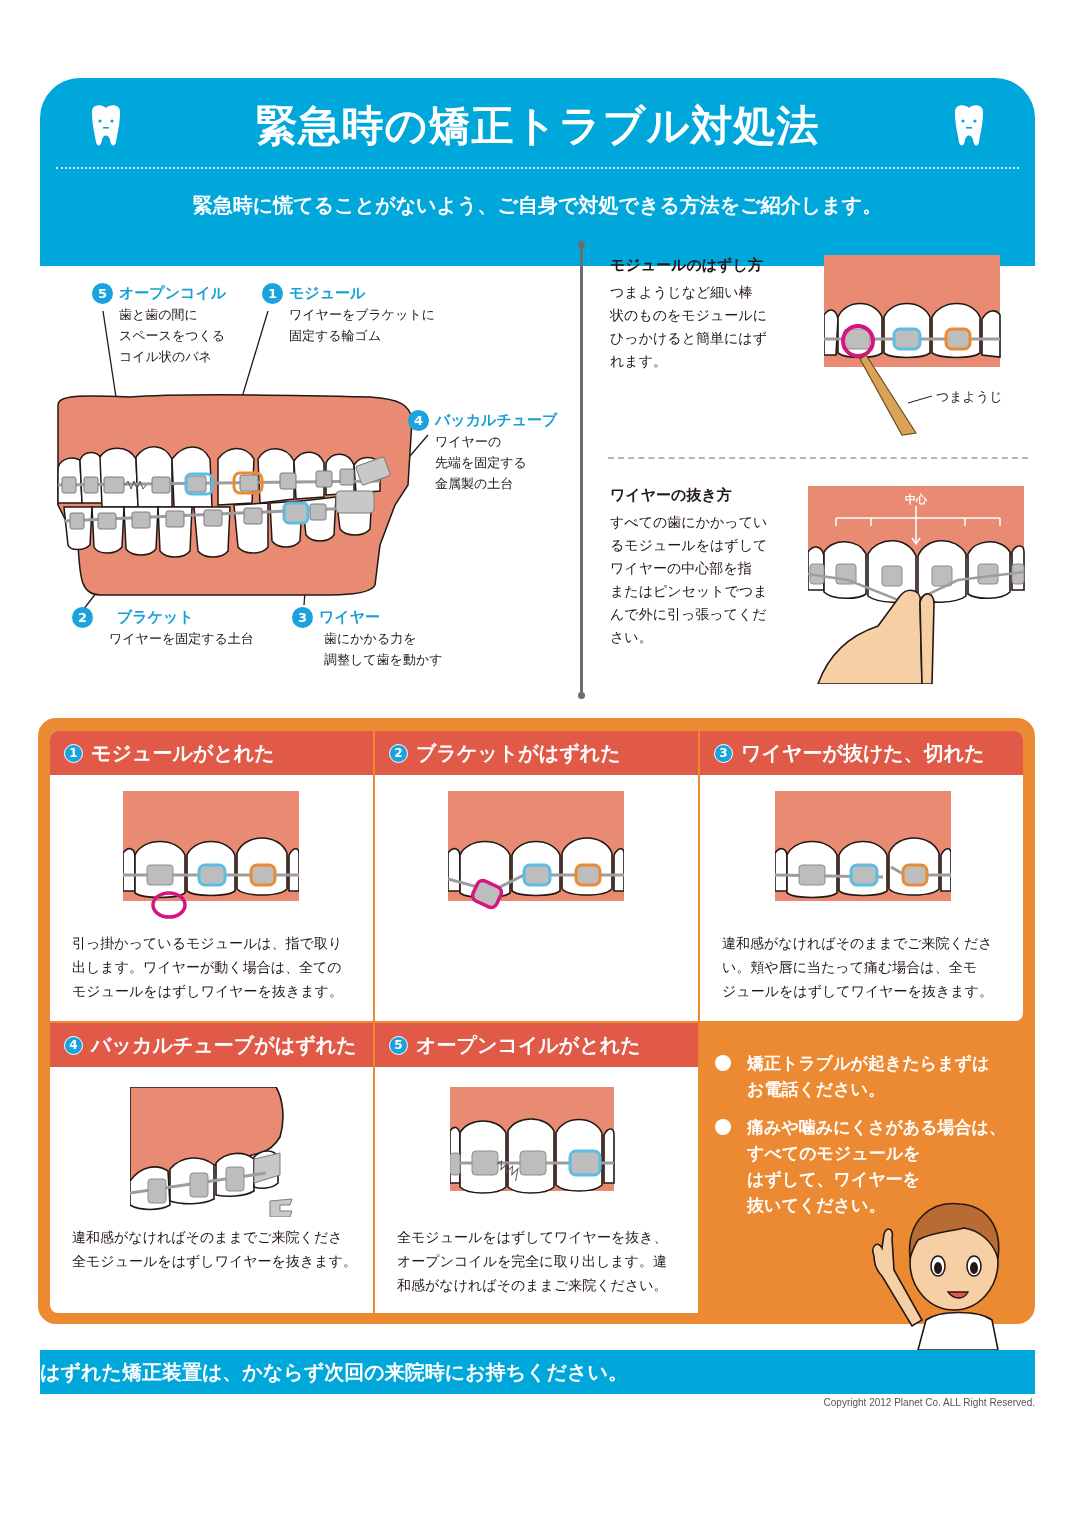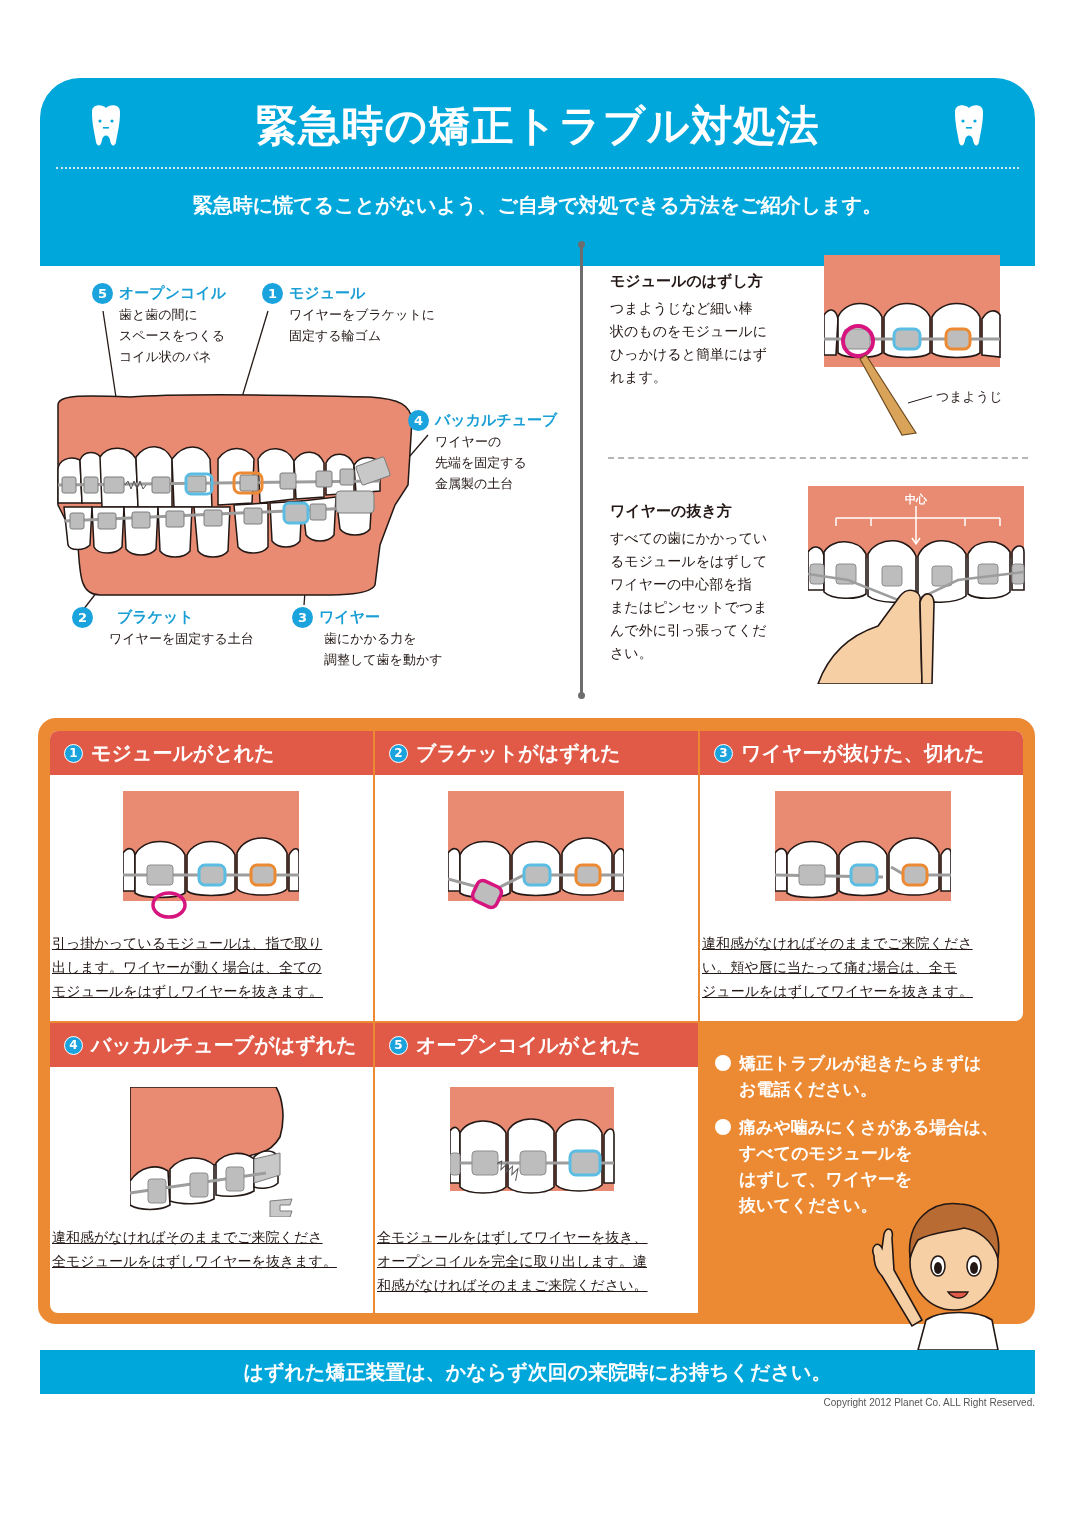--- a/index.html
+++ b/index.html
@@ -18,40 +18,40 @@
   .num-badge { display: inline-flex; align-items: center; justify-content: center; width: 21px; height: 21px; border-radius: 50%; background: #1aa3dc; color: #fff; font-size: 13px; font-weight: bold; }
   .label .desc { padding-left: 27px; }
 
   .vdivider { position: absolute; left: 580px; top: 244px; height: 452px; border-left: 3px solid #6d6d6d; }
   .vdivider::before, .vdivider::after { content: ""; position: absolute; left: -5px; width: 7px; height: 7px; background: #6d6d6d; border-radius: 50%; }
   .vdivider::before { top: -3px; }
   .vdivider::after { bottom: -3px; }
 
   
   .tip { position: absolute; left: 610px; width: 180px; }
-  .tip-title { font-weight: bold; font-size: 15px; margin-bottom: 6px; margin-top: 16px; }
+  .tip-title { font-weight: bold; font-size: 15px; margin-bottom: 6px; }
   .tip-text { font-size: 14px; line-height: 23px; }
   .tip-sep { position: absolute; left: 608px; width: 420px; top: 457px; border-top: 2px dashed #b5b5b5; }
   .tip-illus { position: absolute; }
   .toothpick-label { position: absolute; left: 936px; top: 388px; font-size: 13px; }
 
   
   .panel { position: absolute; left: 38px; top: 718px; width: 997px; height: 606px; background: #ec8a33; border-radius: 18px; }
   .cell { position: absolute; background: #fff; }
   .cell-head { position: absolute; left: 0; right: 0; top: 0; height: 44px; background: #e05a47; color: #fff; font-weight: bold; font-size: 20px; display: flex; align-items: center; padding-left: 14px; gap: 8px; }
   .cell-head .num-badge { width: 19px; height: 19px; font-size: 12px; border: 1px solid #fff; }
-  .cell-body { position: absolute; left: 2px; right: 12px; font-size: 14px; line-height: 24px; text-decoration: underline; }
+  .cell-body { position: absolute; left: 22px; right: 12px; font-size: 14px; line-height: 24px; }
   .cell-illus { position: absolute; }
 
   .advice { position: absolute; left: 715px; top: 1050px; width: 300px; color: #fff; font-weight: bold; font-size: 17px; line-height: 26px; }
-  .advice-item { display: flex; gap: 8px; margin-bottom: 12px; }
+  .advice-item { display: flex; gap: 16px; margin-bottom: 12px; }
   .advice-bullet { flex: 0 0 16px; height: 16px; border-radius: 50%; background: #fff; margin-top: 5px; }
 
   
-  .footer-bar { position: absolute; left: 40px; top: 1350px; width: 995px; height: 44px; background: #00a7db; color: #fff; font-weight: bold; font-size: 20px; display: flex; align-items: center; justify-content: center; }
+  .footer-bar { position: absolute; left: 40px; top: 1350px; width: 995px; height: 44px; background: #00a7db; color: #fff; font-weight: bold; font-size: 20px; display: flex; align-items: center; justify-content: flex-start; }
   .copyright { position: absolute; right: 40px; top: 1397px; font-size: 10px; color: #555; font-family: "Liberation Sans", sans-serif; }
 </style>
 </head>
 <body>
 
 <div class="header">
   <svg class="header-tooth left" viewBox="0 0 36 44">
     <path d="M4 8 C4 0 14 0 18 4 C22 0 32 0 32 8 C32 20 30 26 28 38 C27 43 23 43 22 36 C21 30 15 30 14 36 C13 43 9 43 8 38 C6 26 4 20 4 8 Z" fill="#fff"></path>
     <circle cx="12" cy="17" r="1.6" fill="#00a7db"></circle>
       <circle cx="24" cy="17" r="1.6" fill="#00a7db"></circle>

